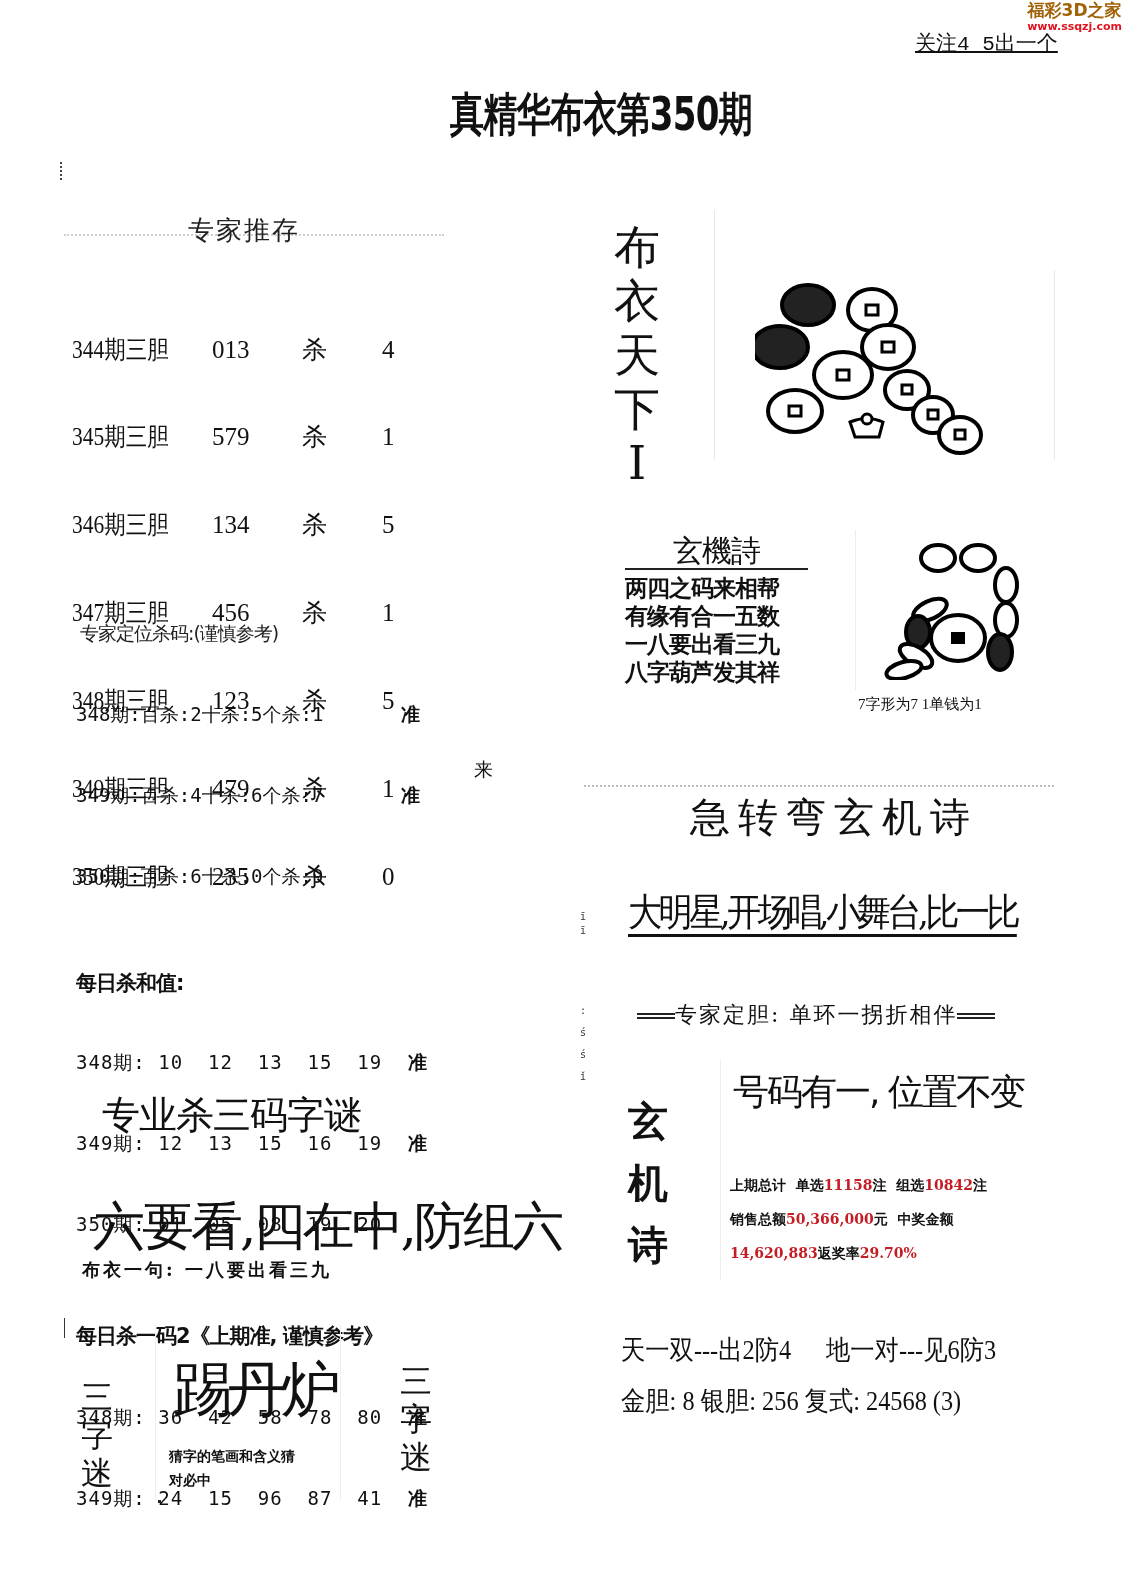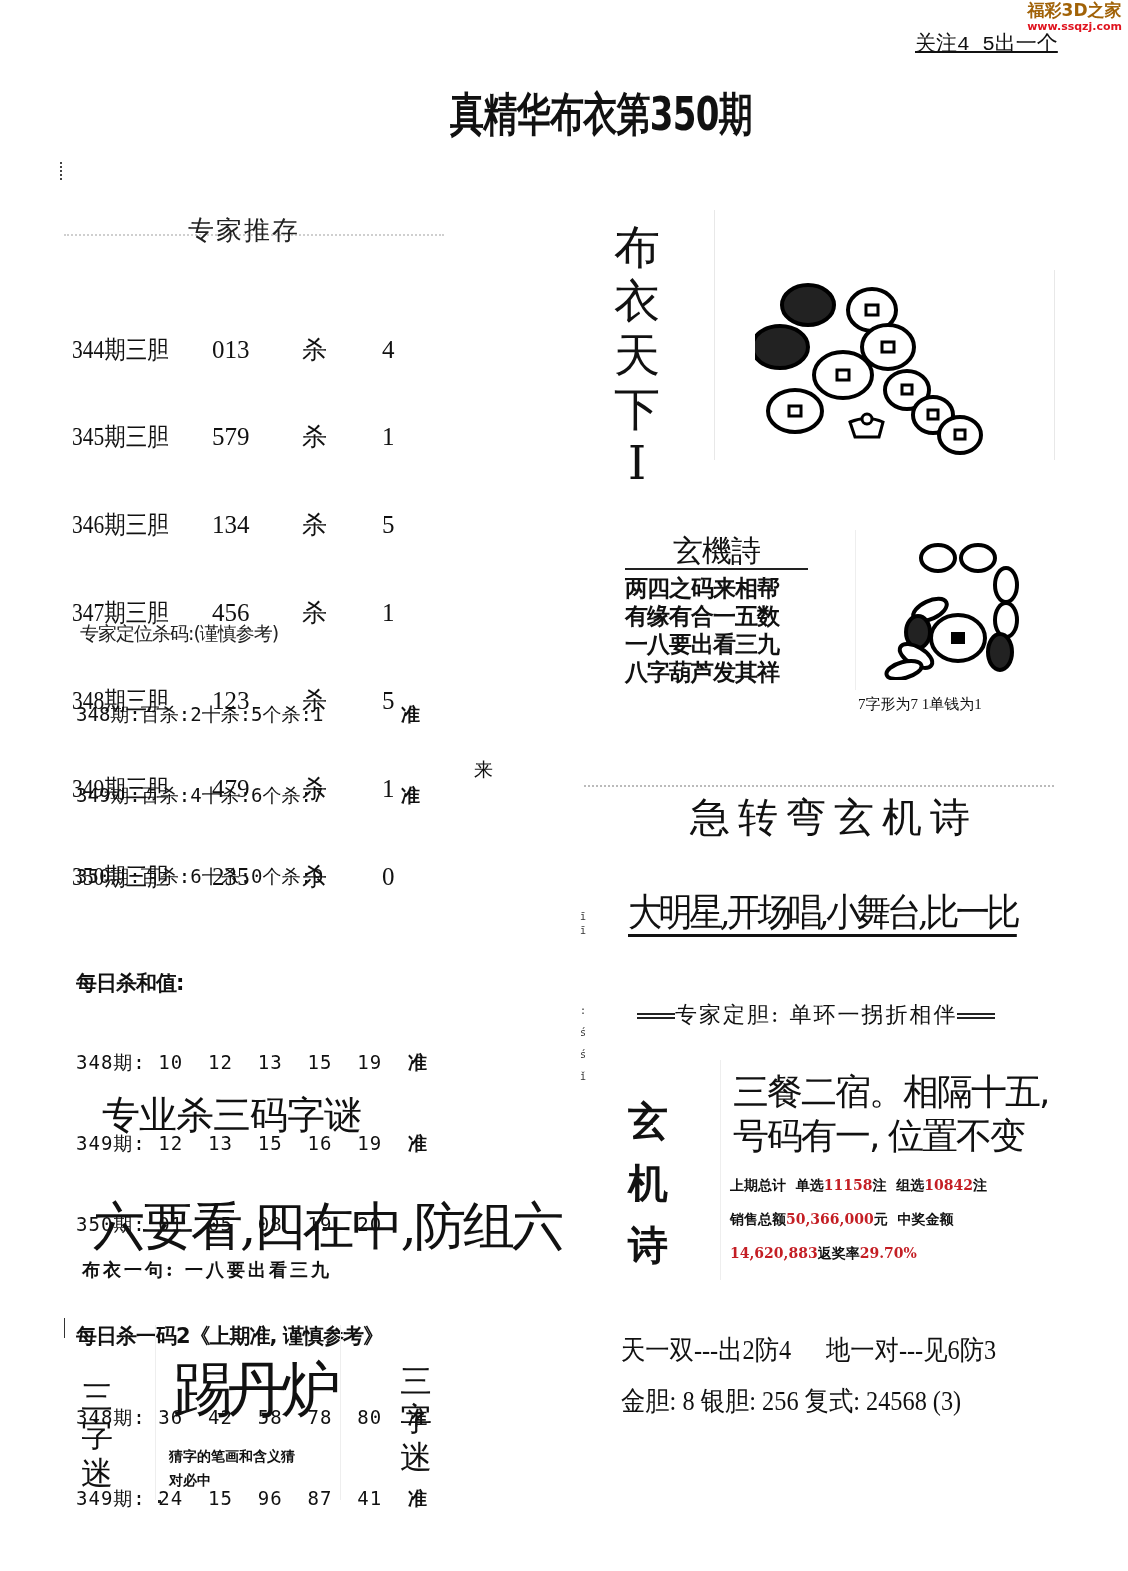--- a/index.html
+++ b/index.html
@@ -178,21 +178,20 @@
 <div class="abs stray" style="left:580px;top:910px;line-height:14px;">ī<br>ī</div>
 <div class="abs stray" style="left:580px;top:1000px;line-height:22px;">:<br>ś<br>ś<br>ǐ</div>
 
 <div class="abs xjs-vert">
   <div>玄</div>
   <div>机</div>
   <div>诗</div>
 </div>
 <div class="abs" style="left:720px;top:1060px;width:1px;height:220px;background:#eee;"></div>
 <div class="abs sc-line">
-  <div>三餐二宿。相隔十五,</div>
   <div>号码有一, 位置不变</div>
 </div>
 <div class="abs stats">
   <div>
     <span>上期总计</span>&nbsp;
     <span>单选</span><span class="red">11158</span><span>注</span>&nbsp;
     <span>组选</span><span class="red">10842</span><span>注</span>
   </div>
   <div>
     <span>销售总额</span><span class="red">50,366,000</span><span>元</span>&nbsp;

